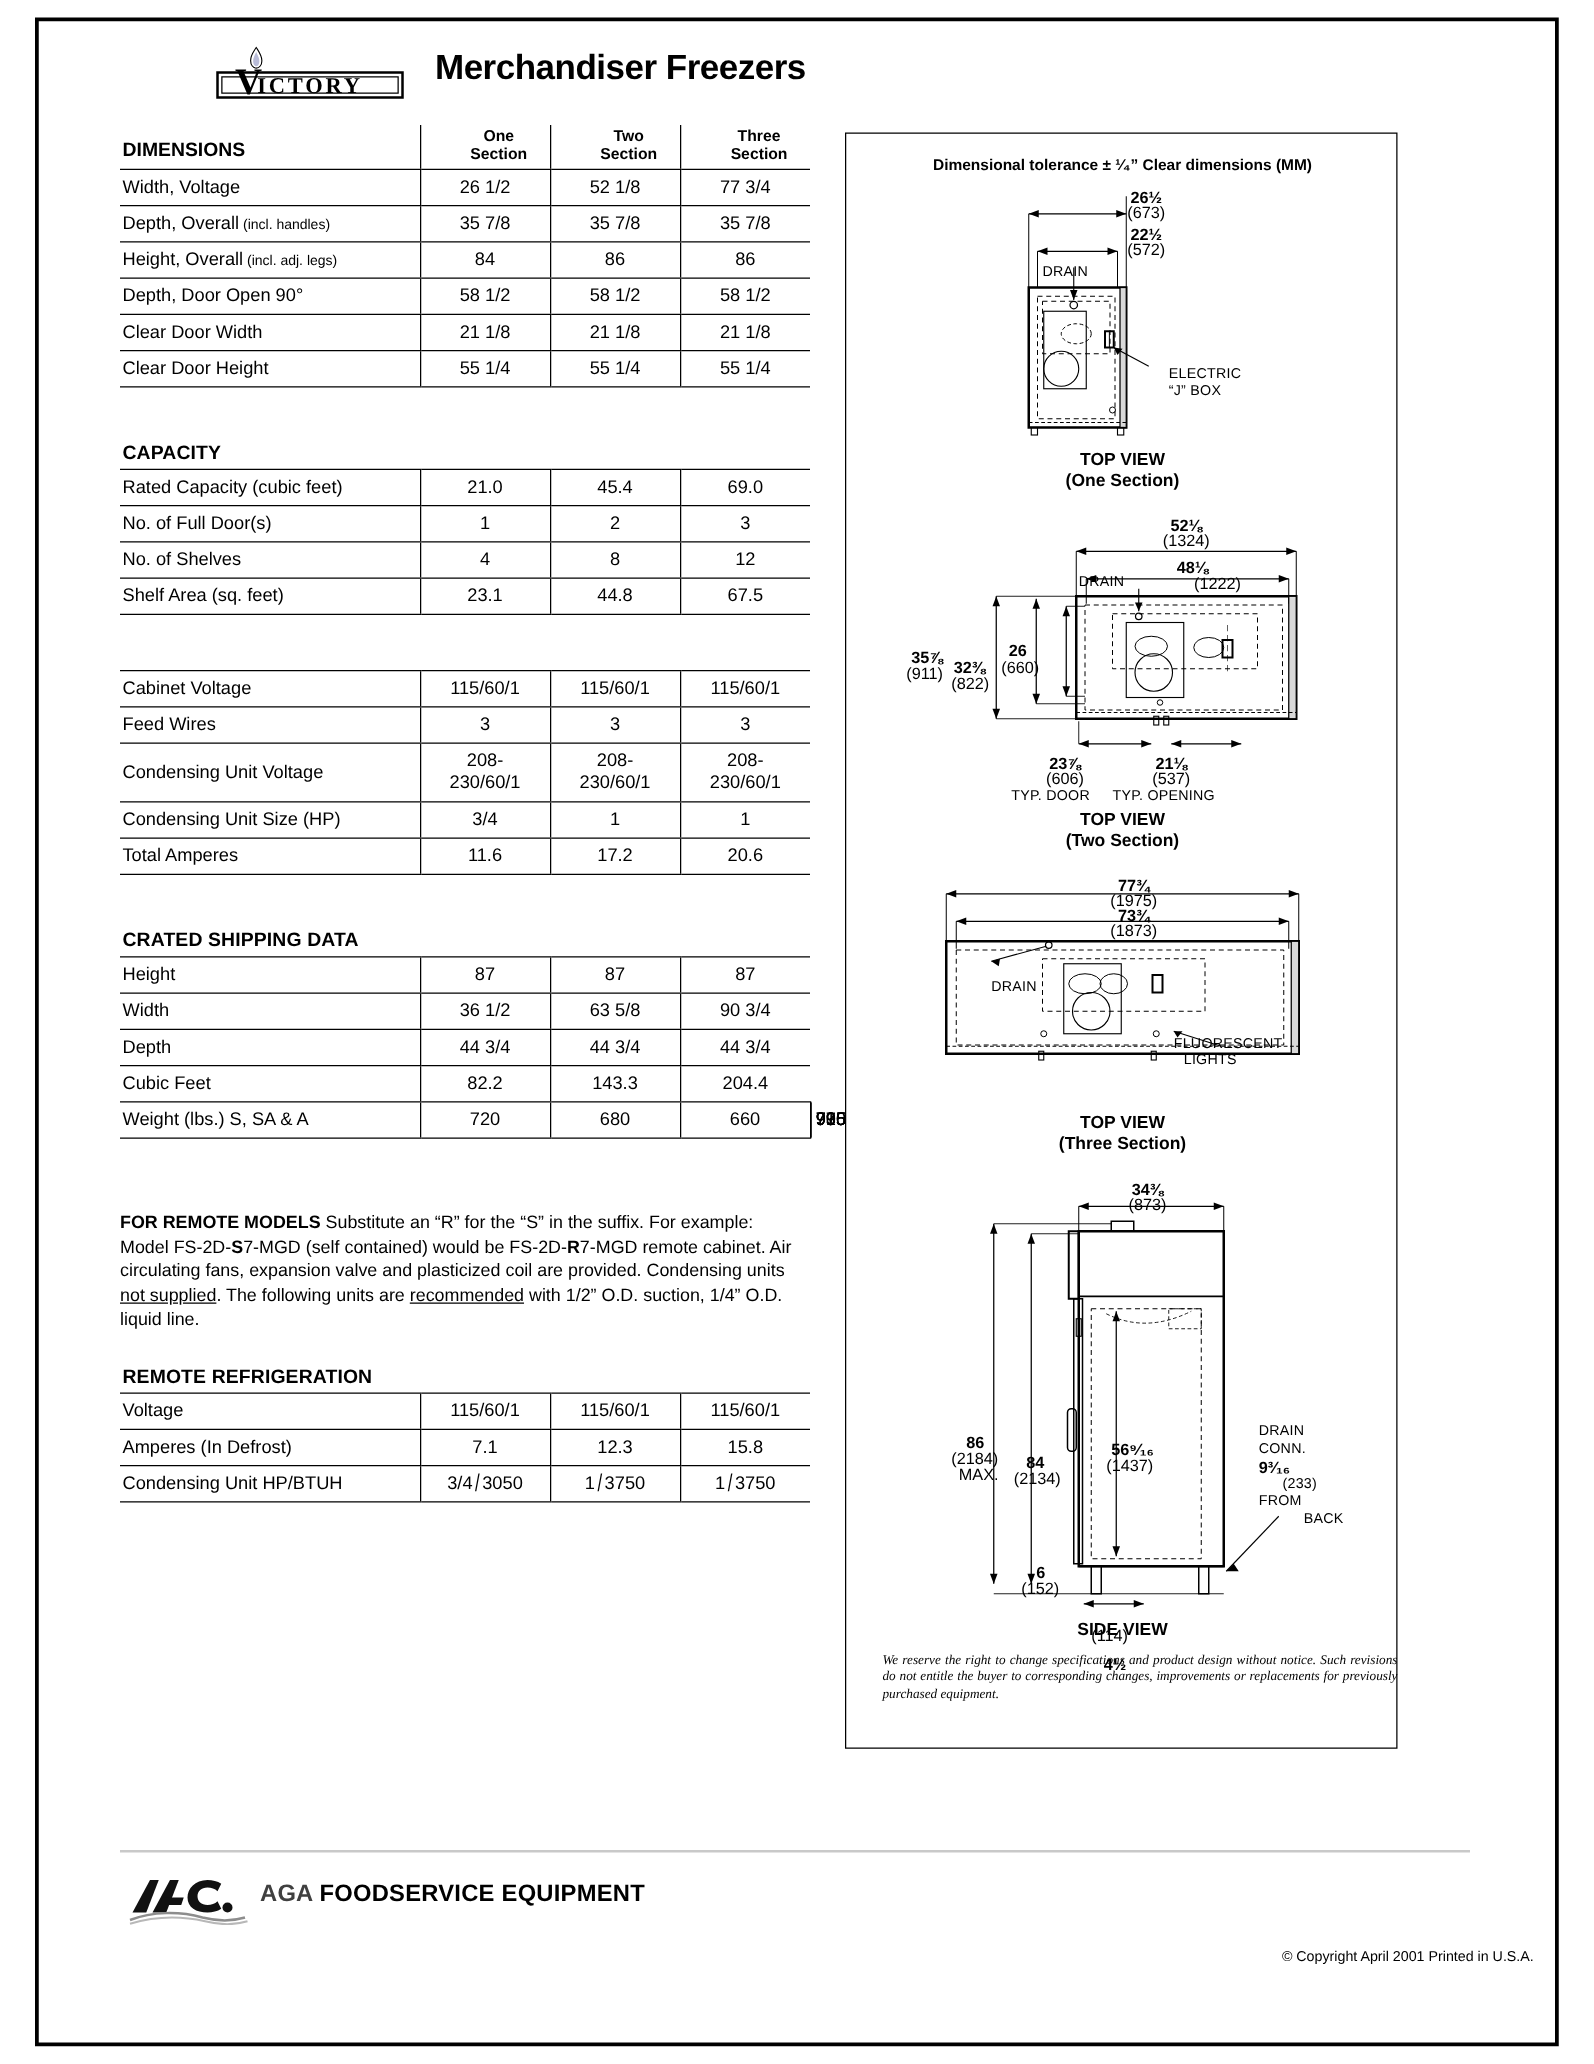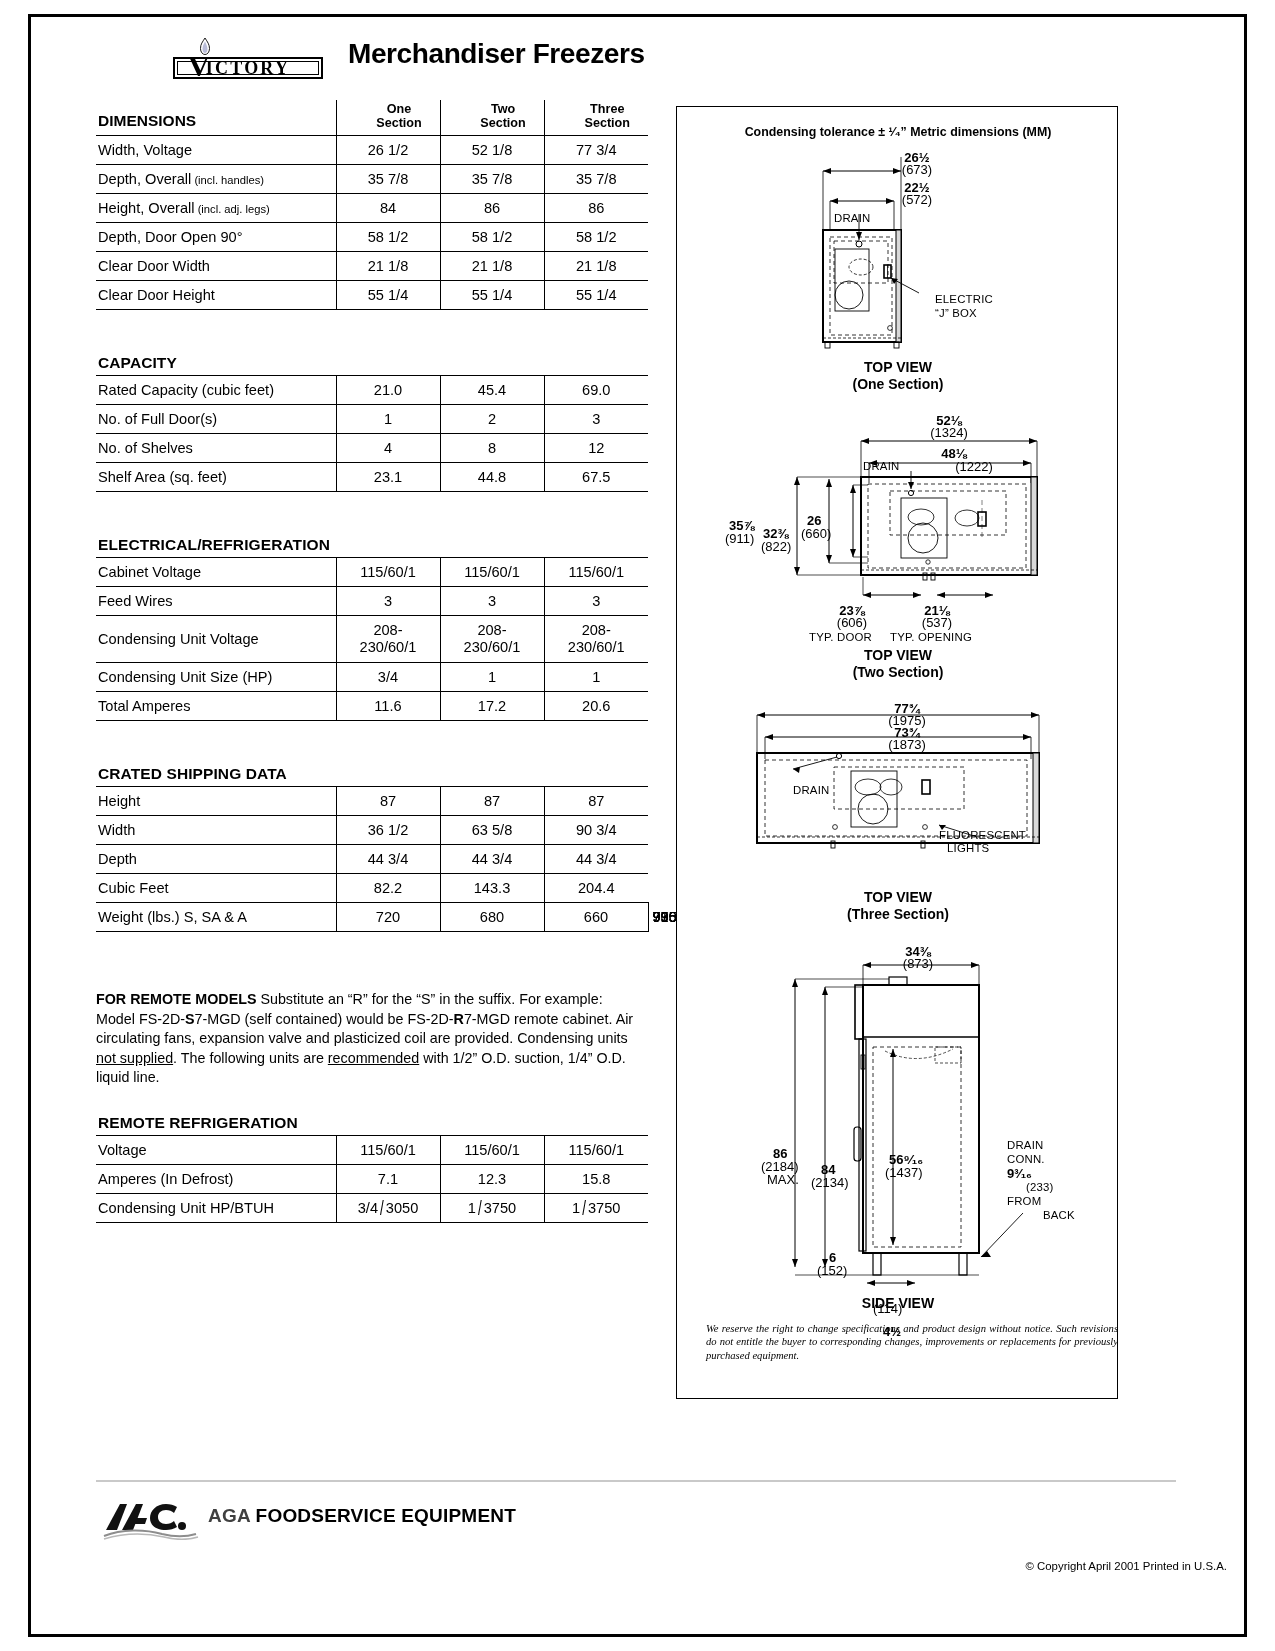--- a/index.html
+++ b/index.html
@@ -288,21 +288,20 @@
             <td class="label">Shelf Area (sq. feet)</td>
             <td class="val">23.1</td>
             <td class="val">44.8</td>
             <td class="val">67.5</td>
           </tr>
         </tbody>
     </table>
 
     <div class="gap-md"></div>
 
-    <div class="sec-title">ELECTRICAL/REFRIGERATION</div>
     <table class="spec">
       <colgroup>
           <col class="label">
           <col class="val">
           <col class="val">
           <col class="val">
         </colgroup>
       <tbody id="elec-body">
           <tr>
             <td class="label">Cabinet Voltage</td>
@@ -420,21 +419,21 @@
             <td class="val"><span>1</span><span class="bigslash">/</span><span>3750</span></td>
             <td class="val"><span>1</span><span class="bigslash">/</span><span>3750</span></td>
           </tr>
         </tbody>
     </table>
 
   </div>
 
   <div class="right-panel">
 
-    <div class="tol-line">Condensing tolerance ± ¹⁄₄”   Metric dimensions (MM)</div>
+    <div class="tol-line">Dimensional tolerance ± ¹⁄₄”   Clear dimensions (MM)</div>
 
     <svg class="drw" style="left:120px; top:38px;" width="230" height="250" viewBox="0 0 230 250">
 
       <line x1="26" y1="26" x2="104" y2="26" stroke="#000" stroke-width="1"></line>
       <polygon points="26,26 34,23 34,29" fill="#000"></polygon>
       <line x1="104" y1="26" x2="104" y2="26" stroke="#000"></line>
       <polygon points="104,26 96,23 96,29" fill="#000"></polygon>
       <line x1="26" y1="26" x2="26" y2="85" stroke="#000" stroke-width="0.8"></line>
       <line x1="104" y1="12" x2="104" y2="85" stroke="#000" stroke-width="0.8"></line>
 

